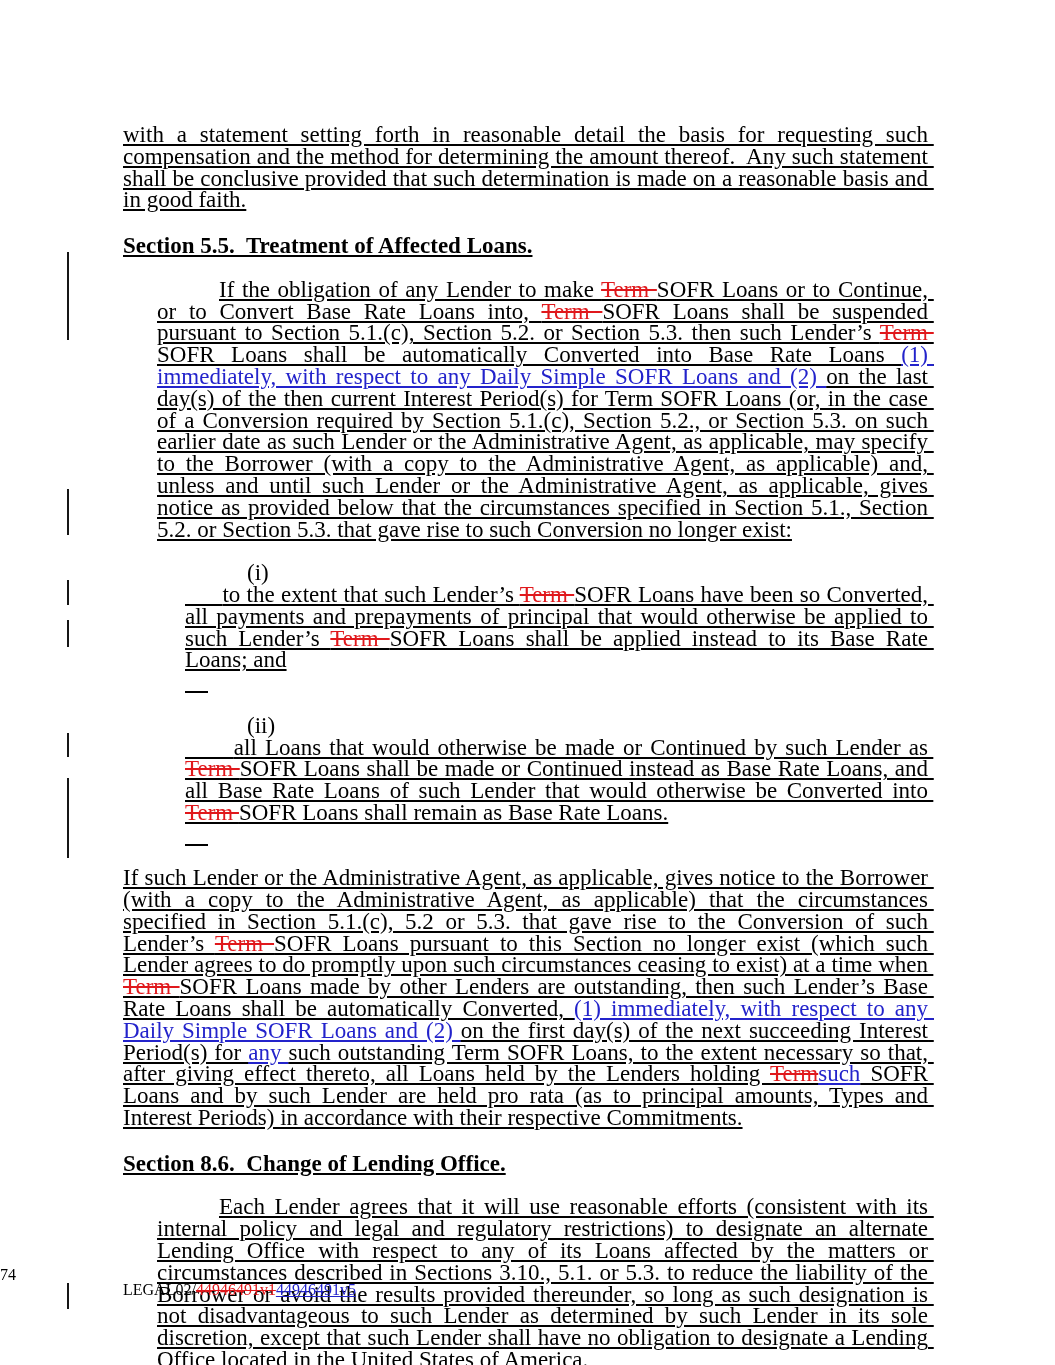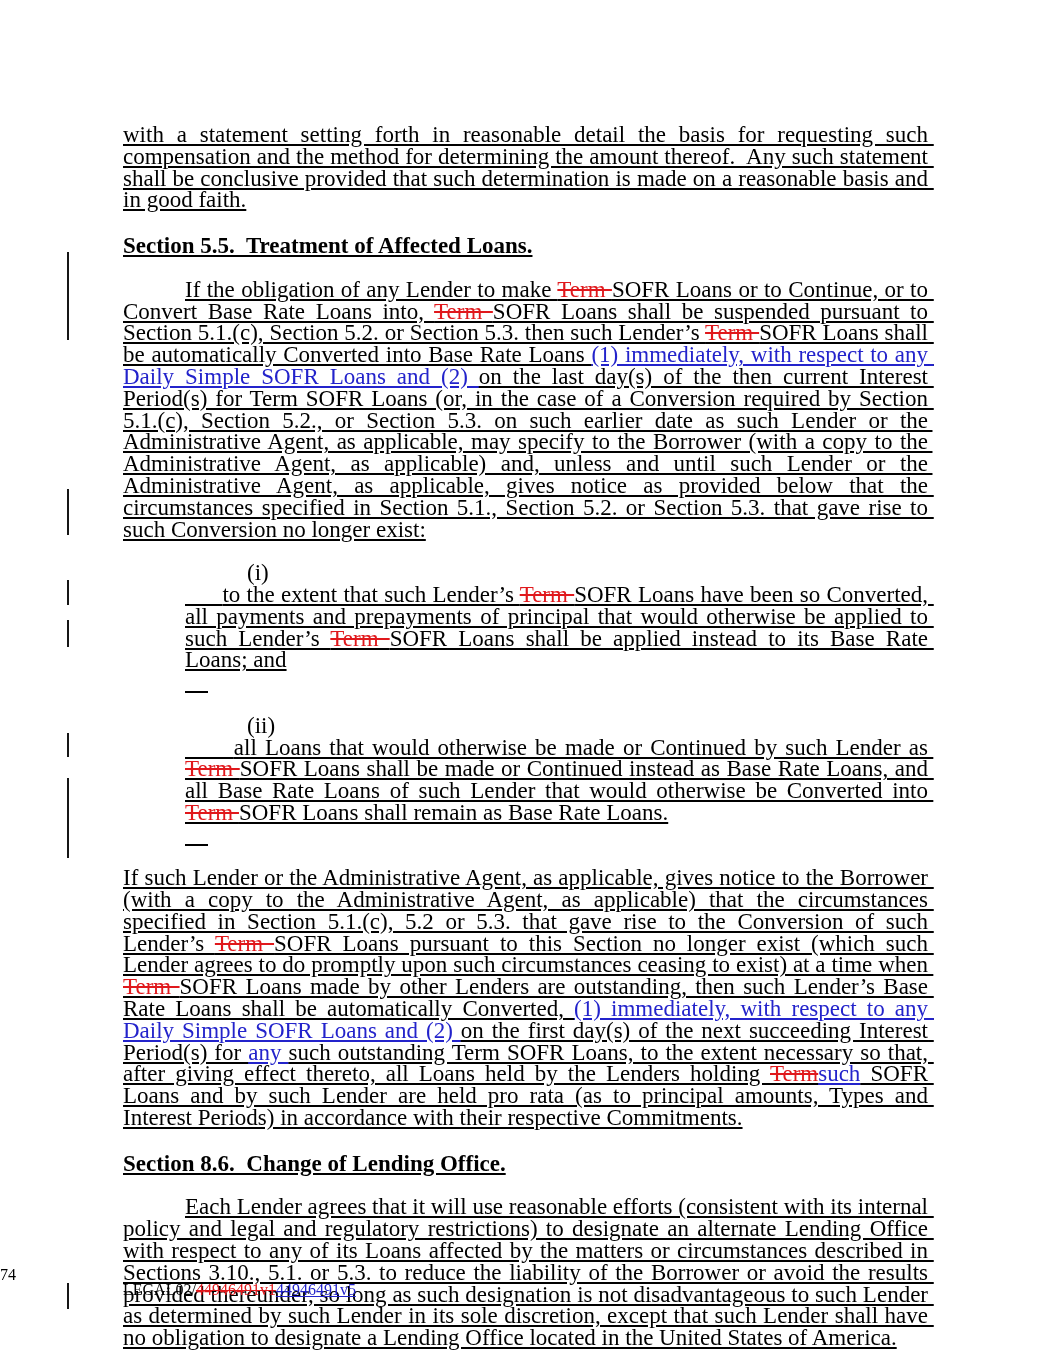--- a/index.html
+++ b/index.html
@@ -8,21 +8,21 @@
     position:relative; width:1055px; height:1365px; background:#ffffff;
     font-family:"Liberation Serif","DejaVu Serif",serif; color:var(--ink);
     overflow:hidden;
   }
   .body-text {
     position:absolute; left:123px; top:124px; width:805px;
     font-size:23px; line-height:21.8px; text-align:justify;text-decoration:underline;
   }
   .block { margin:0 0 21.8px 0; white-space:pre-wrap; }
   .heading { font-weight:bold;margin-top:24px; }
-  .para.indent { text-indent:62px; }
+  .para.indent { text-indent:62px;margin-left:34px; }
   .list-item { margin-left:62px; position:relative; text-indent:124px; }
   .list-item .marker { position:absolute; left:62px; top:0; text-indent:0; }
   .seg-n { color:var(--ink); }
   .seg-d { color:var(--del); text-decoration:line-through; text-decoration-color:var(--del); }
   .seg-i { color:var(--ins); text-decoration:underline; text-decoration-color:var(--ins); }
   .change-bar { position:absolute; left:67px; width:2px; background:#161616; }
   .page-num {
     position:absolute; left:0; top:1266px; width:100%;
     font-size:16px; line-height:18px;
   }

